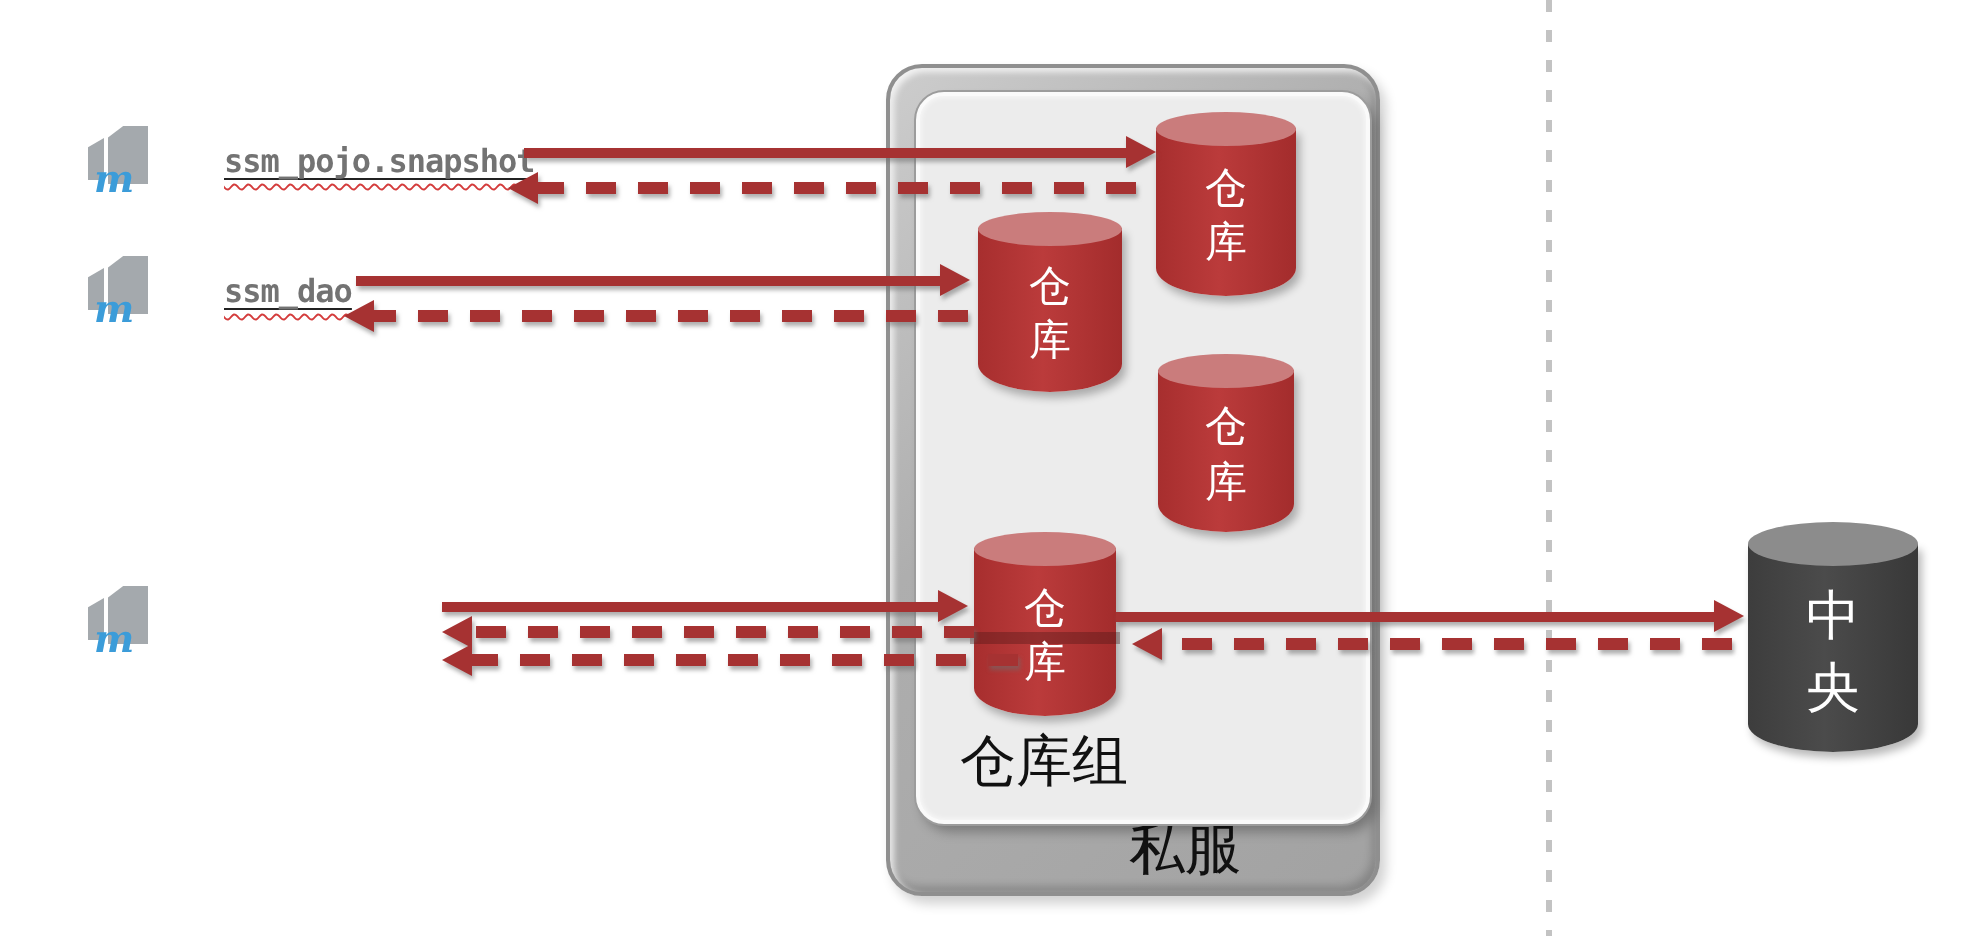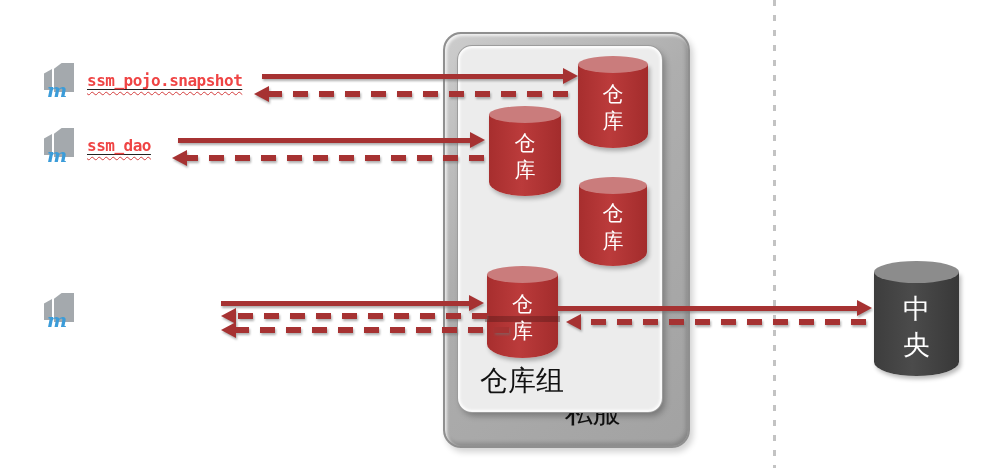--- a/index.html
+++ b/index.html
@@ -4,46 +4,47 @@
 <style>
   html,body{margin:0;padding:0;background:#fff;}
   .stage{
     position:relative;width:985px;height:468px;background:#ffffff;overflow:hidden;
     font-family:"DejaVu Sans",sans-serif;
   }
 
   
   .module-row{position:absolute;display:flex;align-items:center;gap:13px;}
   .module-label{
-    font-family:"DejaVu Sans Mono",monospace;font-size:16px;font-weight:600;color:#ef4444;
+    font-family:"DejaVu Sans Mono",monospace;font-size:16px;font-weight:600;color:#737373;
     letter-spacing:-0.5px;
+    margin-left:25px;
   }
   .ul-black{text-decoration:underline;text-decoration-color:#222;text-underline-offset:3px;}
   .ul-wavy{text-decoration:underline wavy #d43c3c;text-decoration-thickness:1px;text-underline-offset:5px;}
 
   
   .mvn-icon{position:relative;width:30px;height:35px;flex:0 0 30px;}
   .mvn-left{position:absolute;left:0;top:6px;width:8px;height:21px;background:#a4a9ad;
     clip-path:polygon(0 22%,100% 0,100% 100%,0 100%);}
   .mvn-main{position:absolute;left:10px;top:0;width:20px;height:29px;background:#a4a9ad;
     clip-path:polygon(0 20%,38% 0,100% 0,100% 100%,0 100%);}
   .mvn-m{position:absolute;left:3px;bottom:-2px;color:#3b9cd9;
     font-family:"DejaVu Serif",serif;font-style:italic;font-weight:700;font-size:19px;line-height:1;}
 
   
   .server-box{
     position:absolute;left:443px;top:32px;width:247px;height:416px;border-radius:18px;
     background:linear-gradient(135deg,#cdcdcd,#aeaeae 40%,#a2a2a2);
     border:2px solid #8f8f8f;box-sizing:border-box;
     box-shadow:inset 2px 2px 3px rgba(255,255,255,.75), inset -2px -3px 4px rgba(0,0,0,.18), 3px 4px 6px rgba(0,0,0,.18);
   }
-  .server-label{position:absolute;left:50%;bottom:14px;transform:translateX(-50%) translateX(26px);
+  .server-label{position:absolute;left:50%;bottom:2px;transform:translateX(-50%) translateX(26px);
     font-size:28px;color:#111;white-space:nowrap;}
   .group-box{
-    position:absolute;left:458px;top:46px;width:204px;height:366px;border-radius:14px;
+    position:absolute;left:458px;top:46px;width:227px;height:366px;border-radius:14px;
     background:#ececec;border:2px solid #fafafa;box-sizing:border-box;
     box-shadow:0 0 0 1px #9c9c9c, 3px 4px 6px rgba(0,0,0,.28), inset 0 0 3px rgba(255,255,255,.9);
   }
   .group-label{position:absolute;left:20px;bottom:10px;font-size:28px;color:#111;white-space:nowrap;}
 
   
   .cyl{position:absolute;}
   .cyl-body{position:absolute;left:0;right:0;top:8px;bottom:0;
     border-radius:0 0 50% 50% / 0 0 14px 14px;
     box-shadow:2px 3px 4px rgba(0,0,0,.28);}

